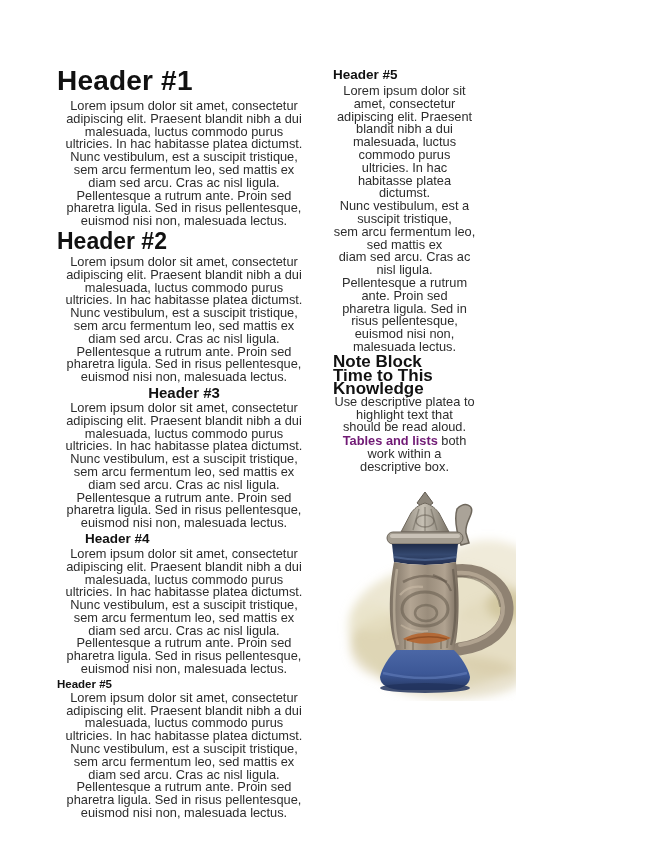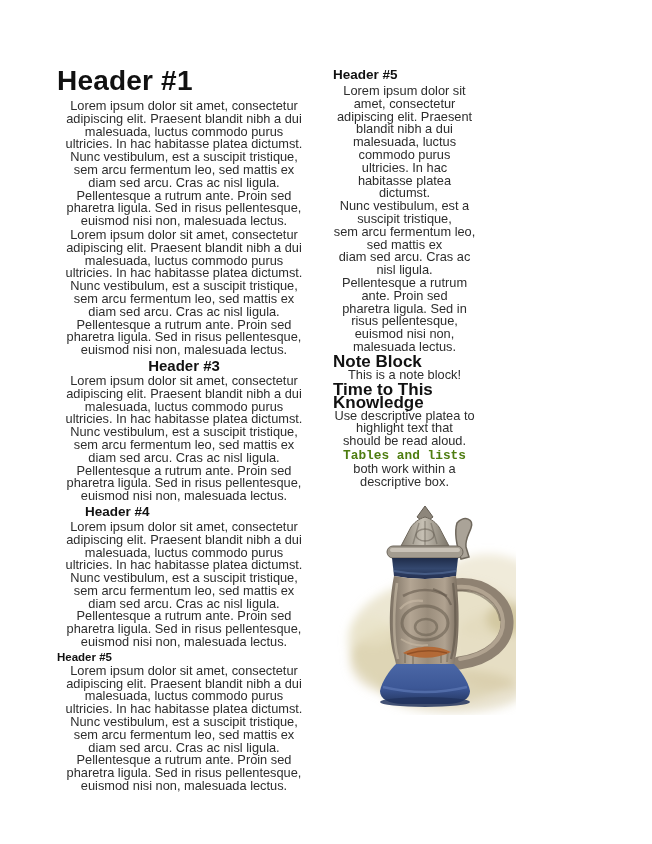--- a/index.html
+++ b/index.html
@@ -30,21 +30,21 @@
     text-align:center;
   }
   h1,h2,h3,h4,h5,.h6 { color:#111111; font-weight:700; }
   h1 { margin:0 0 4px 0;  font-size:28px;   line-height:31px; letter-spacing:0.2px; }
   h2 { margin:0 0 2px 0;  font-size:23px;   line-height:25px; }
   h3 { margin:0 0 2px 0;  font-size:15px;   line-height:15px;text-align:center; }
   h4 { margin:2px 0 2px 0; font-size:13.5px; line-height:14px;padding-left:28px; }
   h5 { margin:2px 0 2px 0; font-size:11.5px; line-height:12px; }
   .rh5 { margin:2px 0 3px 0; font-size:13.5px; line-height:15px; font-weight:700; color:#111; }
   .h6 { margin:1px 0 1px 0; font-size:17px; line-height:13px; }
-  .inline-bold { font-weight:700; color:#4d7c0f;font-family:Liberation Mono, monospace; }
+  .inline-bold { font-weight:700; color:#701a75; }
 
   figure.stein-figure {
     margin:13px 0 0 0;
     padding:0;
     width:302px;
     overflow:visible;
   }
 </style>
 </head>
 <body>
@@ -58,20 +58,21 @@
 adipiscing elit. Praesent blandit nibh a dui
 malesuada, luctus commodo purus
 ultricies. In hac habitasse platea dictumst.
 Nunc vestibulum, est a suscipit tristique,
 sem arcu fermentum leo, sed mattis ex
 diam sed arcu. Cras ac nisl ligula.
 Pellentesque a rutrum ante. Proin sed
 pharetra ligula. Sed in risus pellentesque,
 euismod nisi non, malesuada lectus.</p>
 
+      <h2>Header #2</h2>
       <p class="body">Lorem ipsum dolor sit amet, consectetur
 adipiscing elit. Praesent blandit nibh a dui
 malesuada, luctus commodo purus
 ultricies. In hac habitasse platea dictumst.
 Nunc vestibulum, est a suscipit tristique,
 sem arcu fermentum leo, sed mattis ex
 diam sed arcu. Cras ac nisl ligula.
 Pellentesque a rutrum ante. Proin sed
 pharetra ligula. Sed in risus pellentesque,
 euismod nisi non, malesuada lectus.</p>
@@ -120,21 +121,20 @@
 malesuada, luctus commodo purus
 ultricies. In hac habitasse platea dictumst.
 Nunc vestibulum, est a suscipit tristique,
 sem arcu fermentum leo, sed mattis ex
 diam sed arcu. Cras ac nisl ligula.
 Pellentesque a rutrum ante. Proin sed
 pharetra ligula. Sed in risus pellentesque,
 euismod nisi non, malesuada lectus.</p>
 
       <div class="h6">Note Block</div>
-      <p class="body">This is a note block!</p>
 
       <div class="h6">Time to This Knowledge</div>
       <p class="body">Use descriptive platea to highlight text that
 should be read aloud.</p>
 
       <p class="body"><span class="inline-bold">Tables and lists</span><span> both work within a
 descriptive box.</span></p>
 
       <figure class="stein-figure" role="img" aria-label="Antique German beer stein with pointed pewter lid, blue bands and watercolor wash background">
         <svg width="302" height="214" viewBox="0 0 302 214" xmlns="http://www.w3.org/2000/svg">

